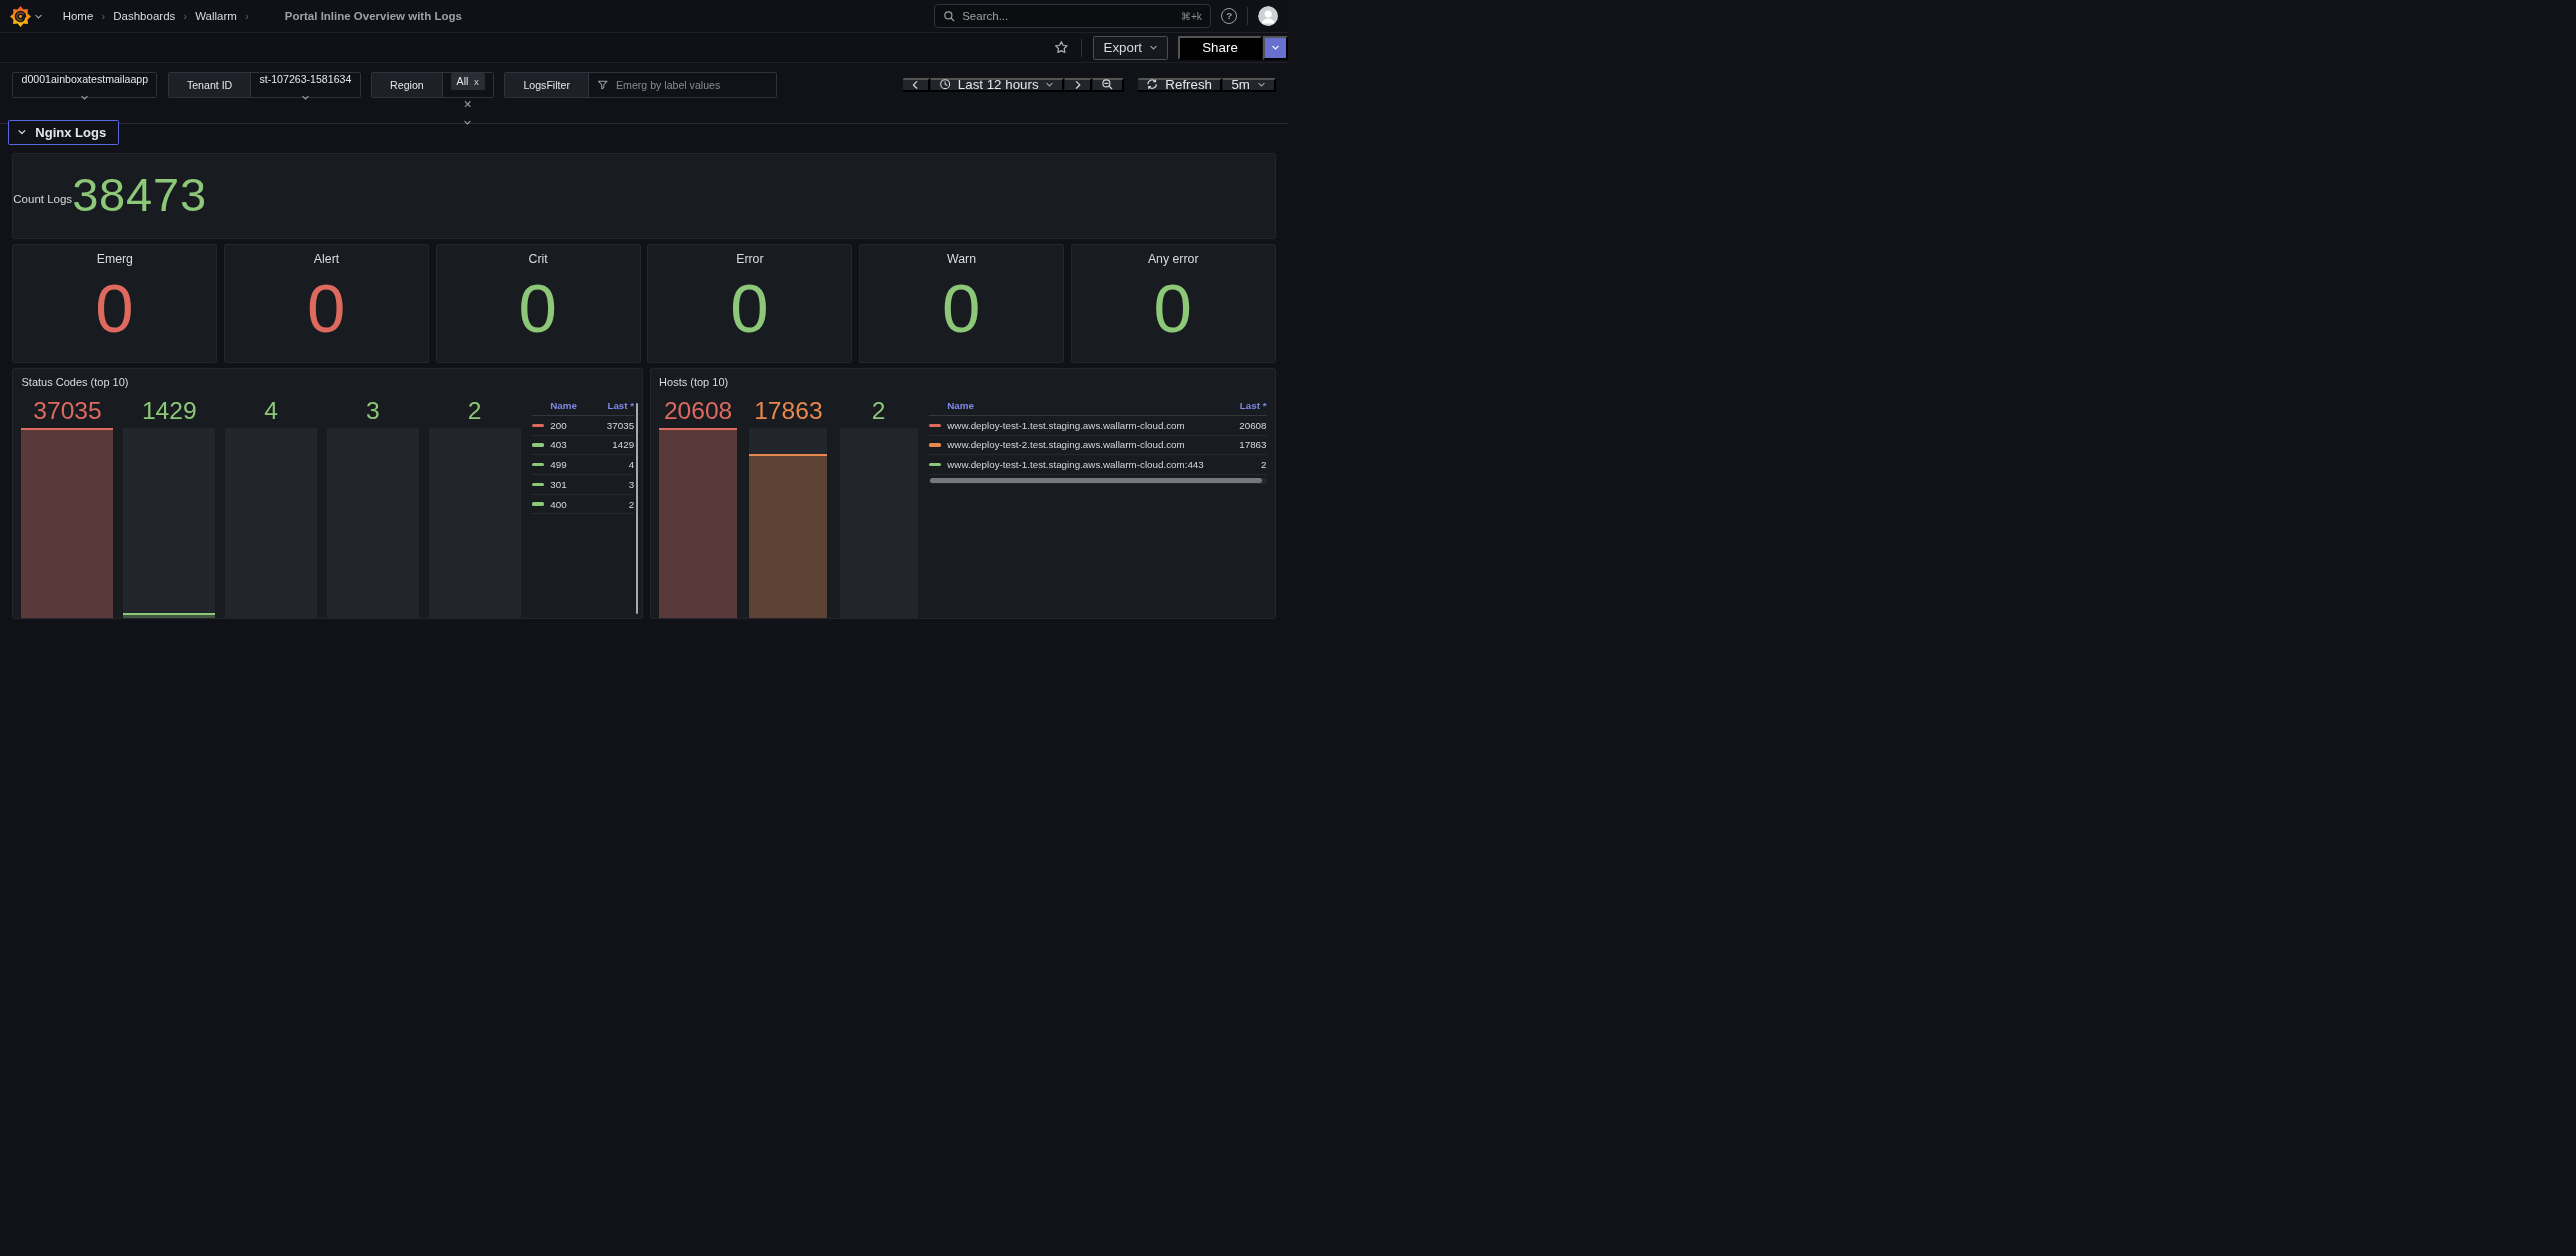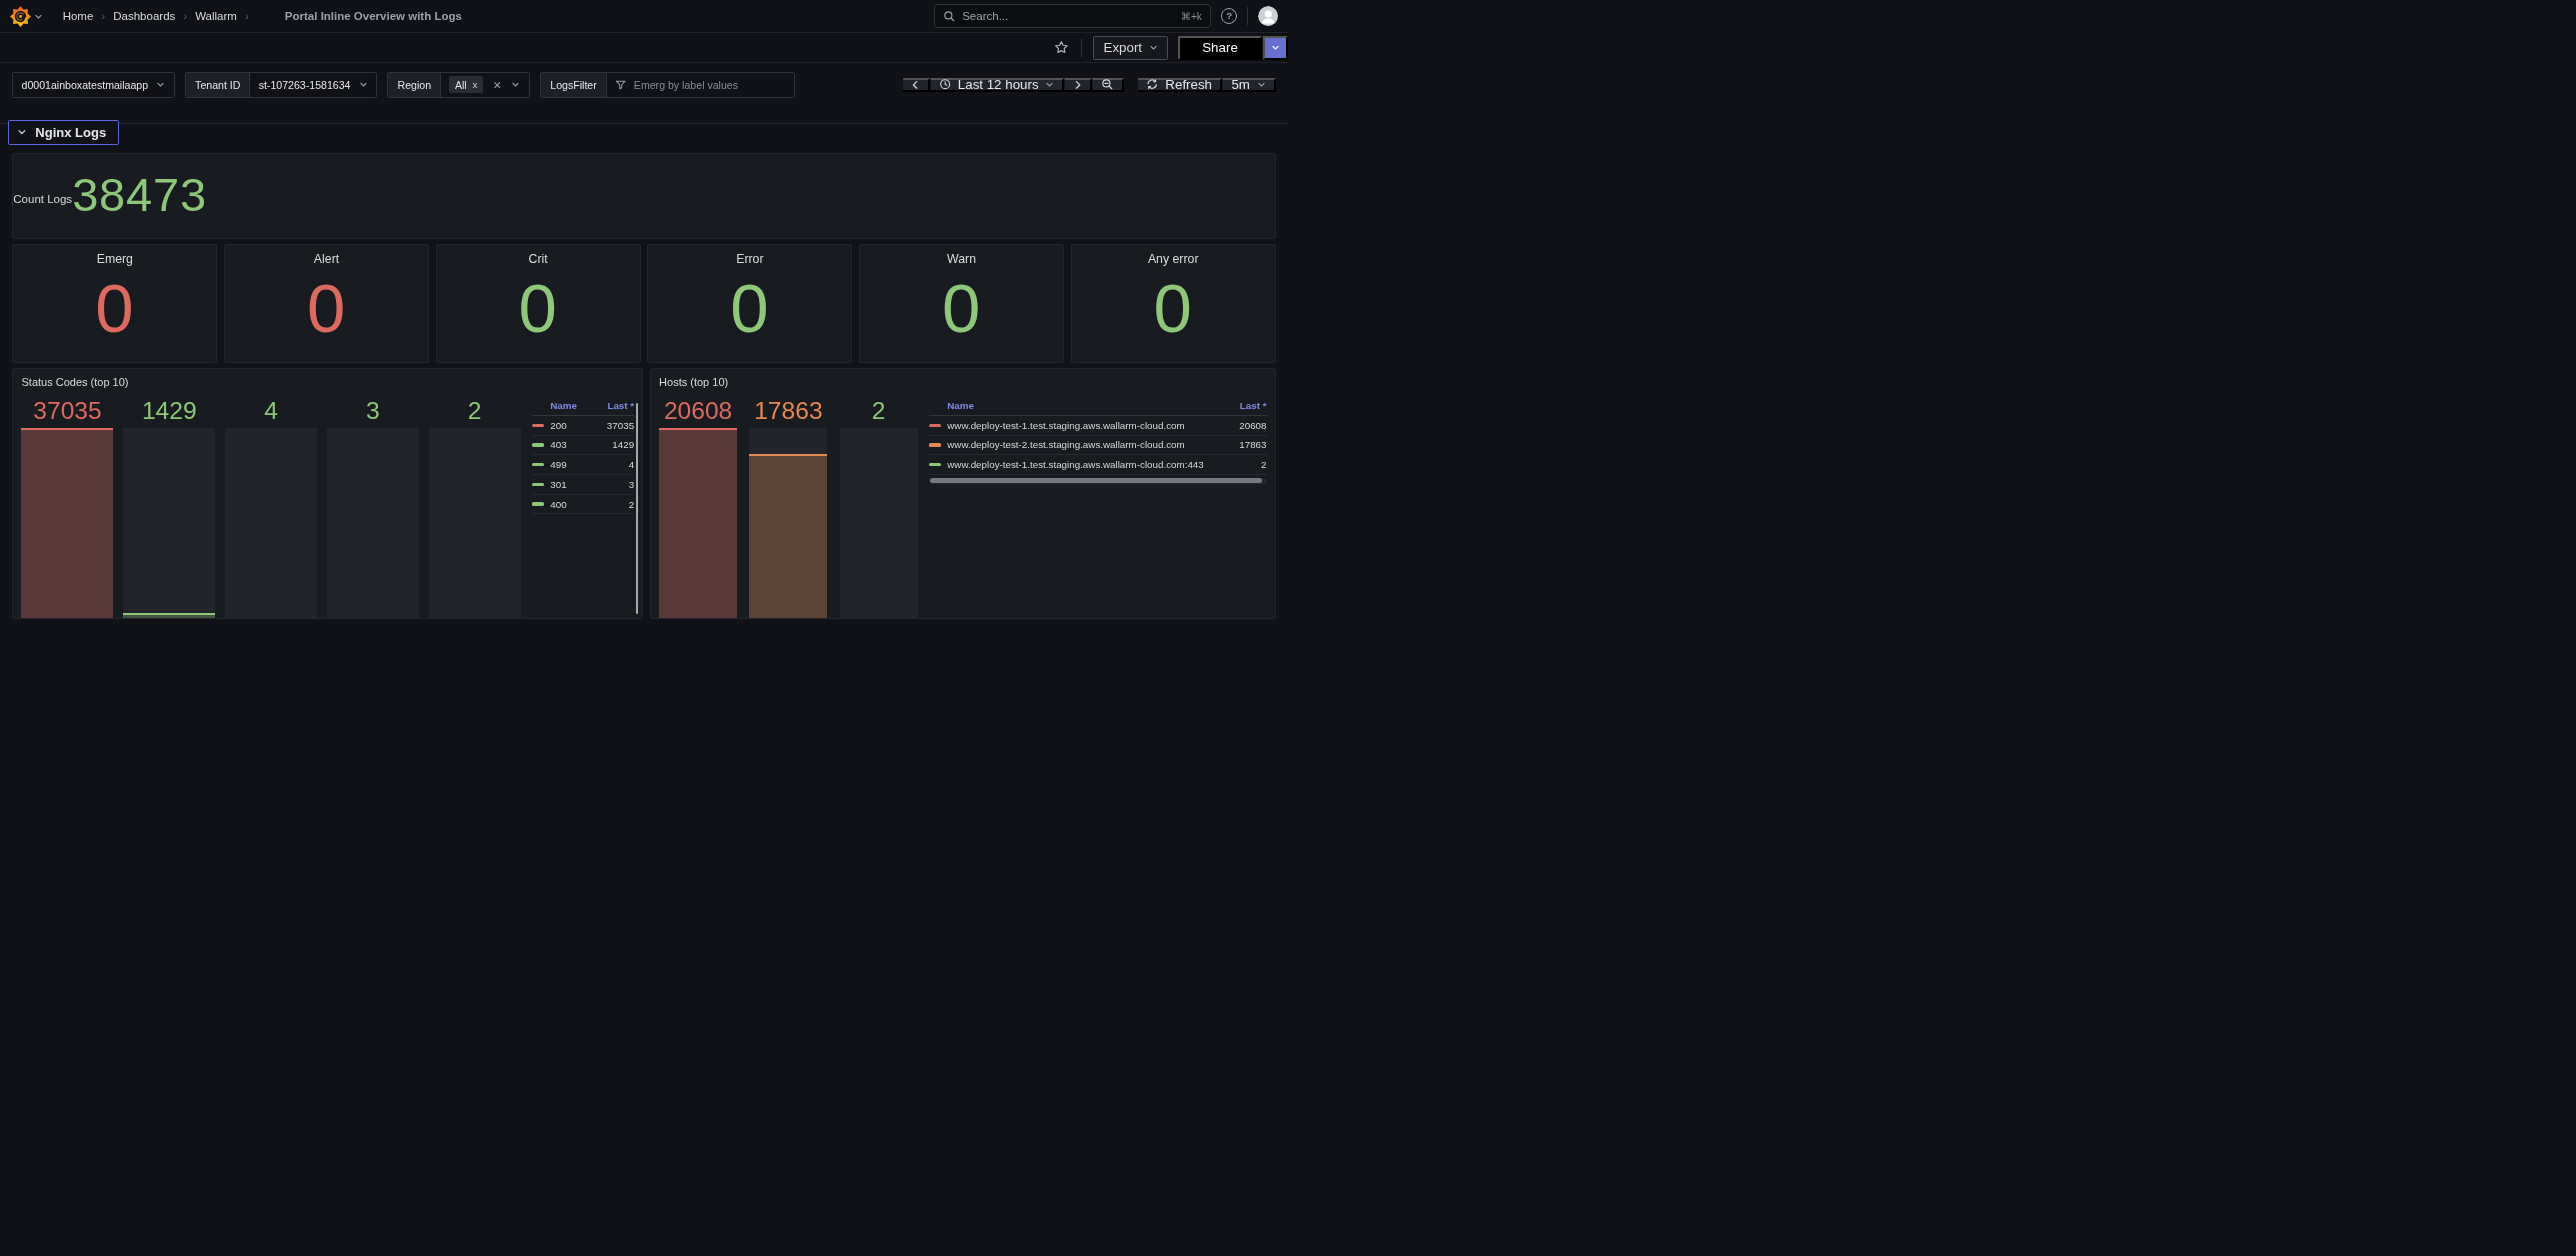--- a/index.html
+++ b/index.html
@@ -57,24 +57,24 @@
     margin-left:1.6px;
   }
 
   
   .filterbar { height:43px; display:flex; align-items:center; padding:0 12.3px; gap:10.6px; }
   .var-box {
     display:flex; align-items:stretch; height:26px; border:0.8px solid #2F343C; border-radius:1.6px;
     background:#111217;
   }
   .var-label {
-    background:#1D2026; display:flex; align-items:center; padding:0 9px;
+    background:#1D2026; display:flex; align-items:center; padding:0 18px;
     border-right:0.8px solid #2F343C; color:#E6E7EB; font-weight:500; white-space:nowrap;
   }
-  .var-value { display:flex; align-items:center; gap:8.2px; padding:0 8.2px; color:#E6E7EB; font-weight:500; white-space:nowrap; }
+  .var-value { display:flex; align-items:center; gap:8.2px; padding:0 8.2px; color:#E6E7EB; font-weight:500; white-space:nowrap;flex-direction:column; }
   .chev { color:#9DA0A7; display:flex; }
   .chip { background:#2A2D34; border-radius:1.6px; display:flex; align-items:center; gap:5.7px; padding:2.5px 5.7px; font-weight:500; }
   .chip .x { color:#C9CBD1; font-size:9.8px; }
   .clear-x { color:#9DA0A7; font-size:10.6px; margin:0 1.6px; }
   .funnel { color:#9DA0A7; display:flex; }
   .logs-input { display:flex; align-items:center; gap:7.4px; padding:0 8.2px; width:187px; color:#888B92; }
 
   .filter-right { margin-left:auto; display:flex; align-items:center; gap:14.7px; }
   .seg-group { display:flex; height:14px; border-radius:1.6px; overflow:hidden; }
   .seg {

